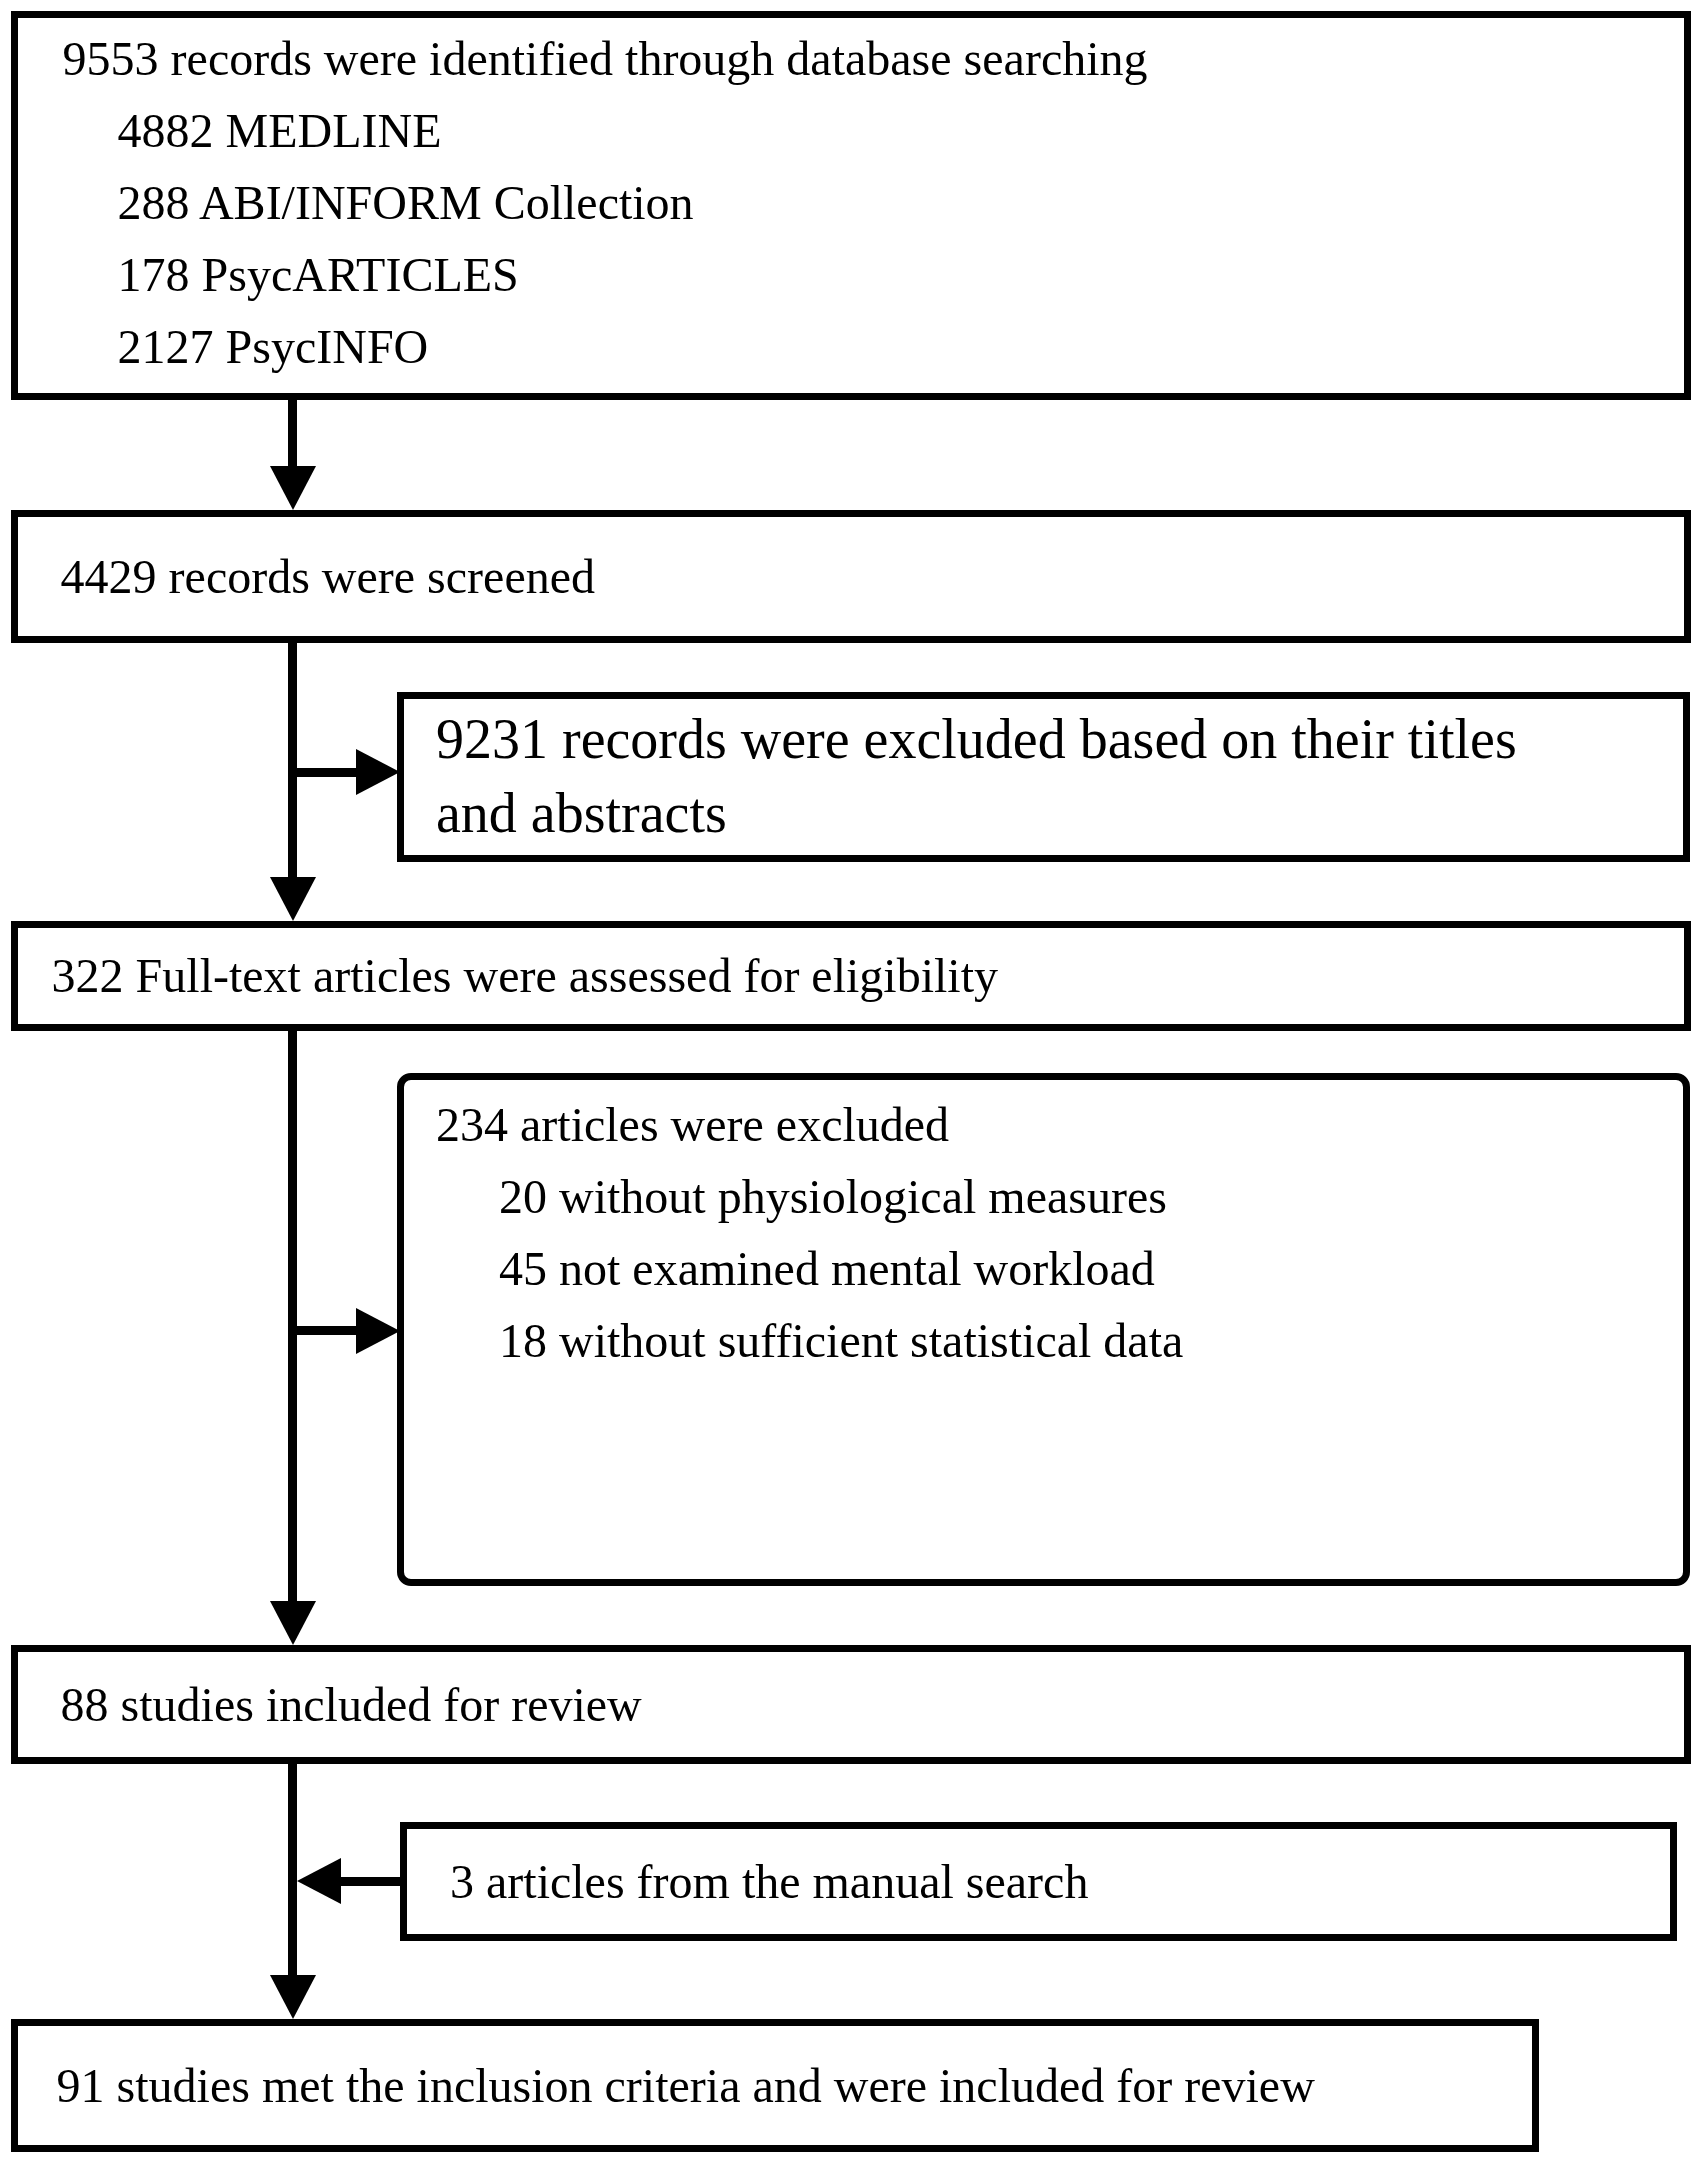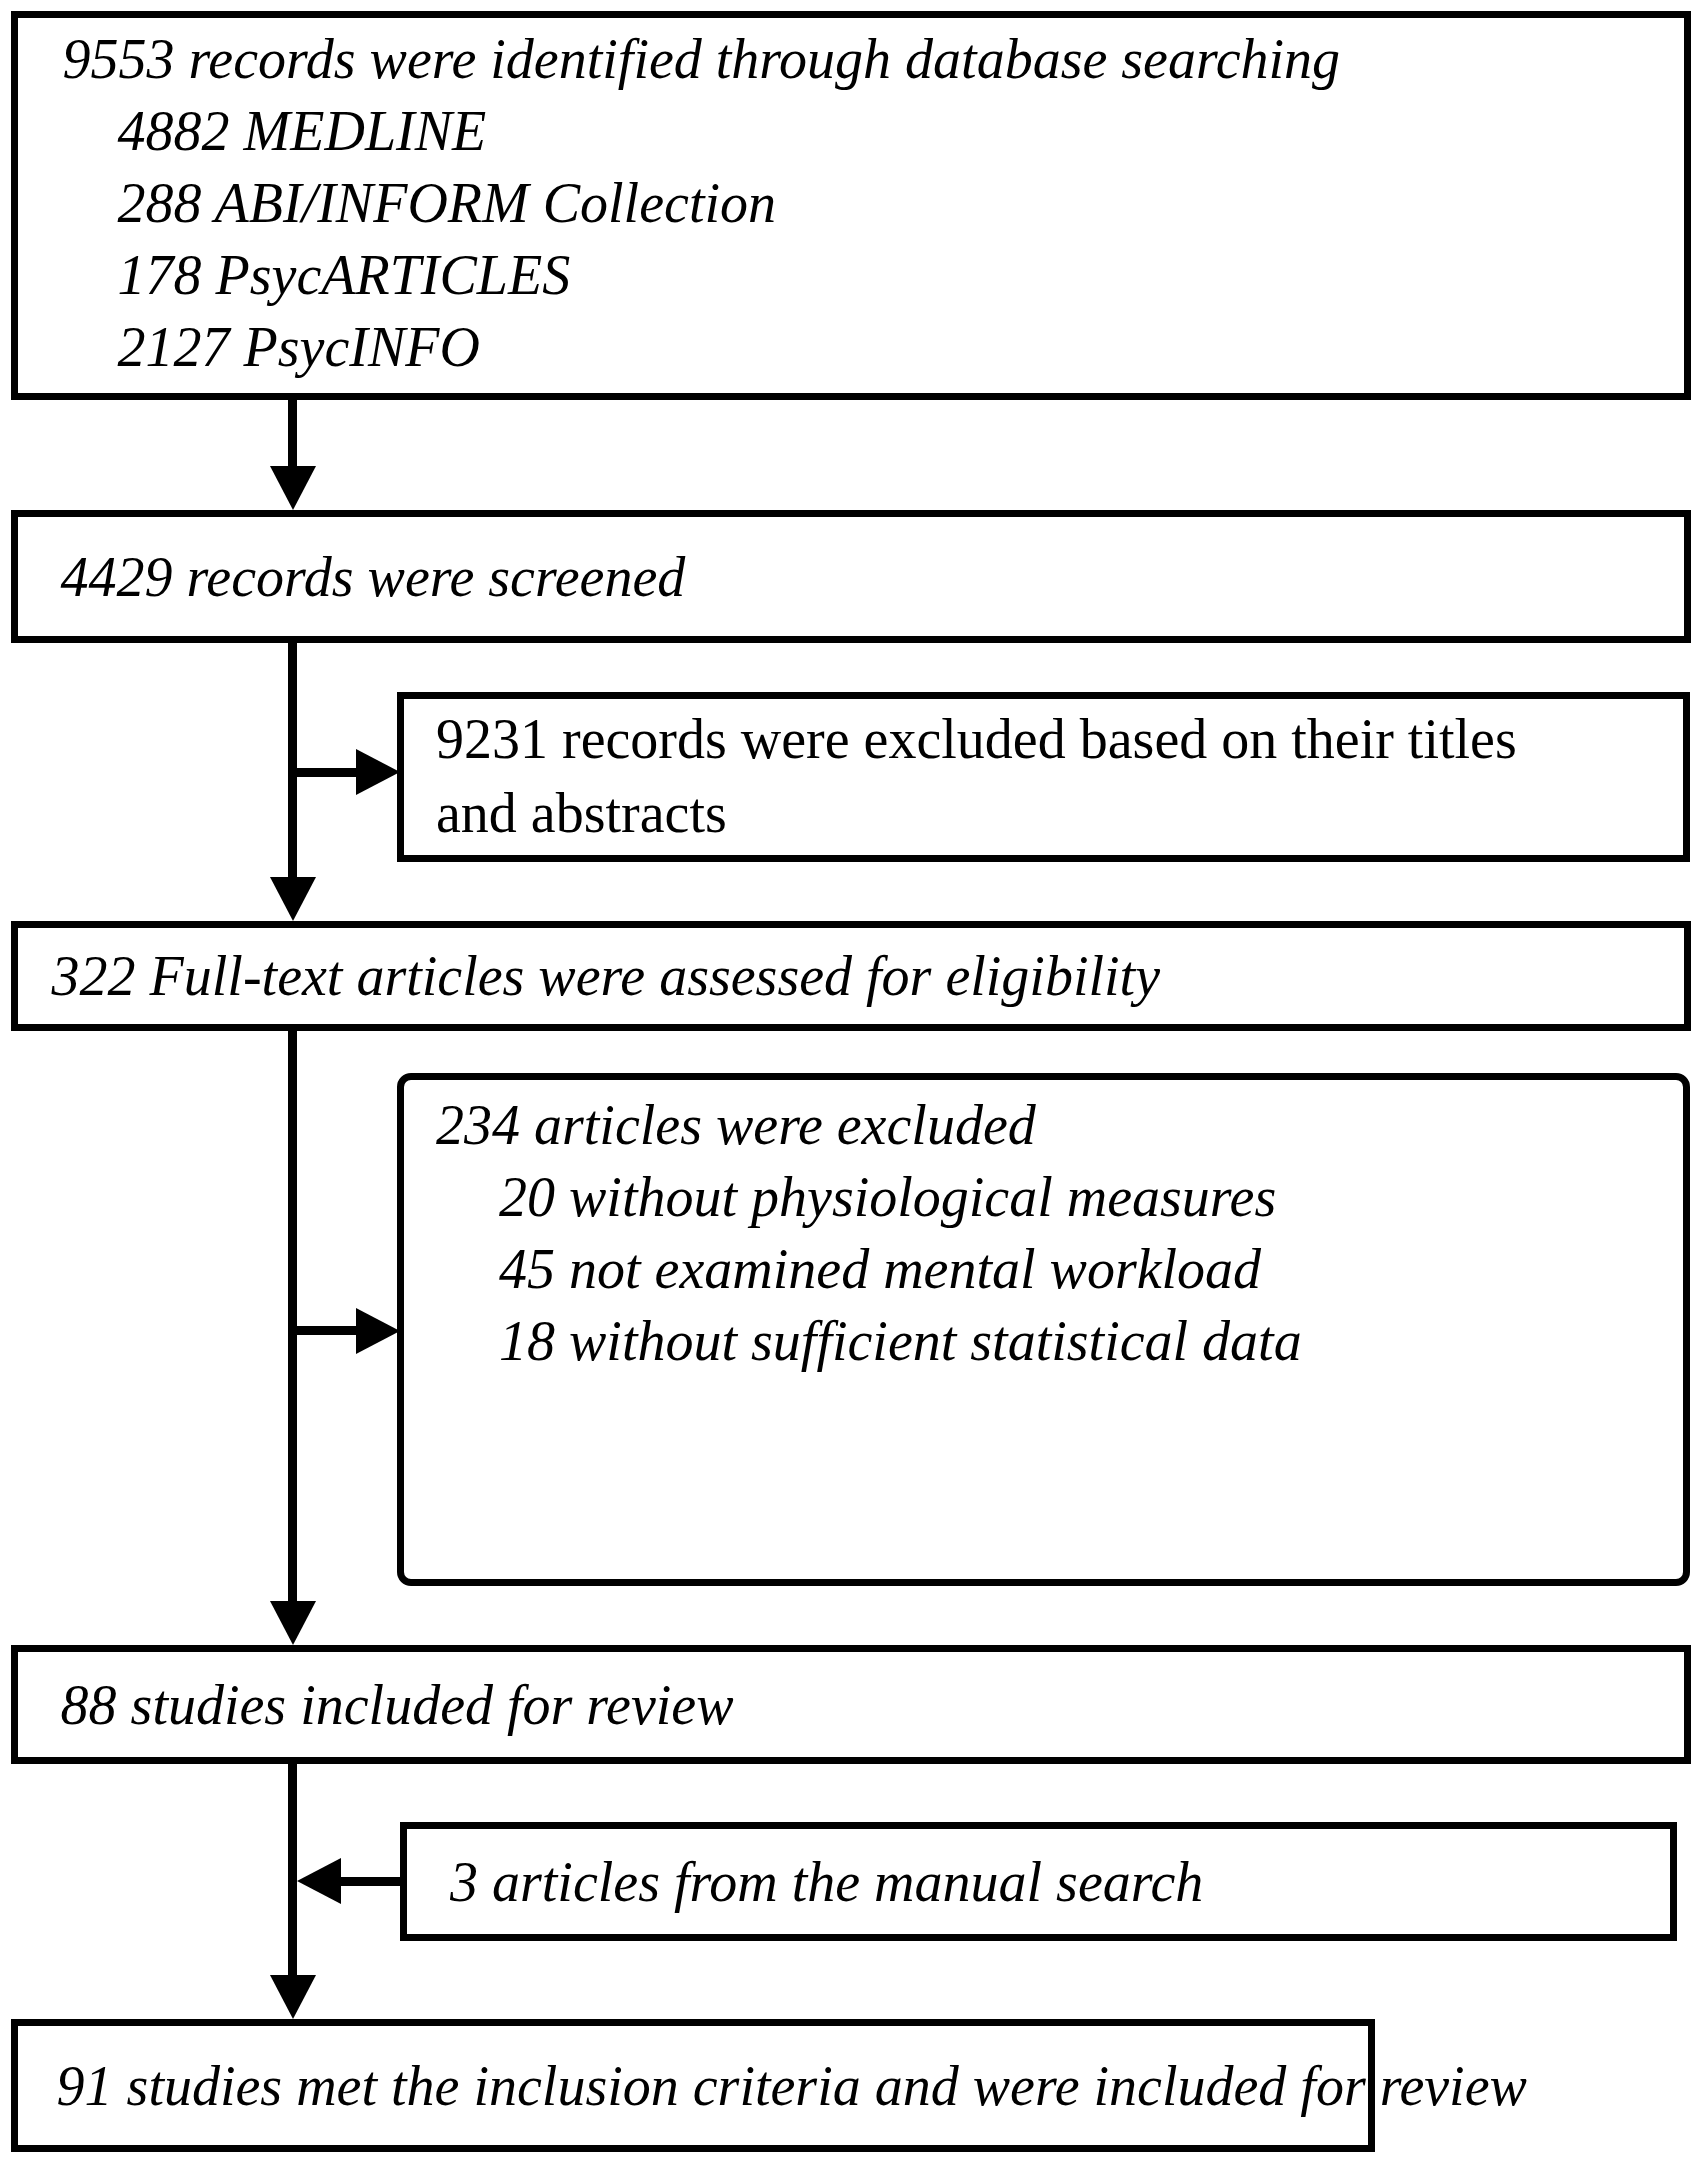--- a/index.html
+++ b/index.html
@@ -17,24 +17,23 @@
     border: 7px solid #000000;
     background: #ffffff;
     box-sizing: border-box;
   }
   .vcenter {
     display: flex;
     flex-direction: column;
     justify-content: center;
   }
   .txt {
-    font-size: 56px;
+    font-size: 48px;
     line-height: 72px;
     white-space: nowrap;
-    font-style: italic;
   }
   .wraptxt {
     font-size: 56px;
     line-height: 74px;
     white-space: normal;
     max-width: 1164px;
   }
   .conn { position: absolute; background: #000000; }
   .head-down {
     position: absolute; width: 0; height: 0;
@@ -106,18 +105,18 @@
 
   <div class="conn" style="left:288px; top:1760px; width:9.2px; height:220px;"></div>
   <div class="head-down" style="left:270px; top:1975px;"></div>
   <div class="conn" style="left:339px; top:1877px; width:64px; height:9.2px;"></div>
   <div class="head-left" style="left:297px; top:1858px;"></div>
 
   <div class="box vcenter" style="left:400px; top:1822px; width:1277px; height:119px; padding-left:43px;">
     <div class="txt">3 articles from the manual search</div>
   </div>
 
-  <div class="box vcenter" style="left:10.6px; top:2019px; width:1364px; height:133px; padding-left:39px;">
+  <div class="box vcenter" style="left:10.6px; top:2019px; width:1528px; height:133px; padding-left:39px;">
     <div class="txt">91 studies met the inclusion criteria and were included for review</div>
   </div>
 
 </div>
 
 
 </body></html>

